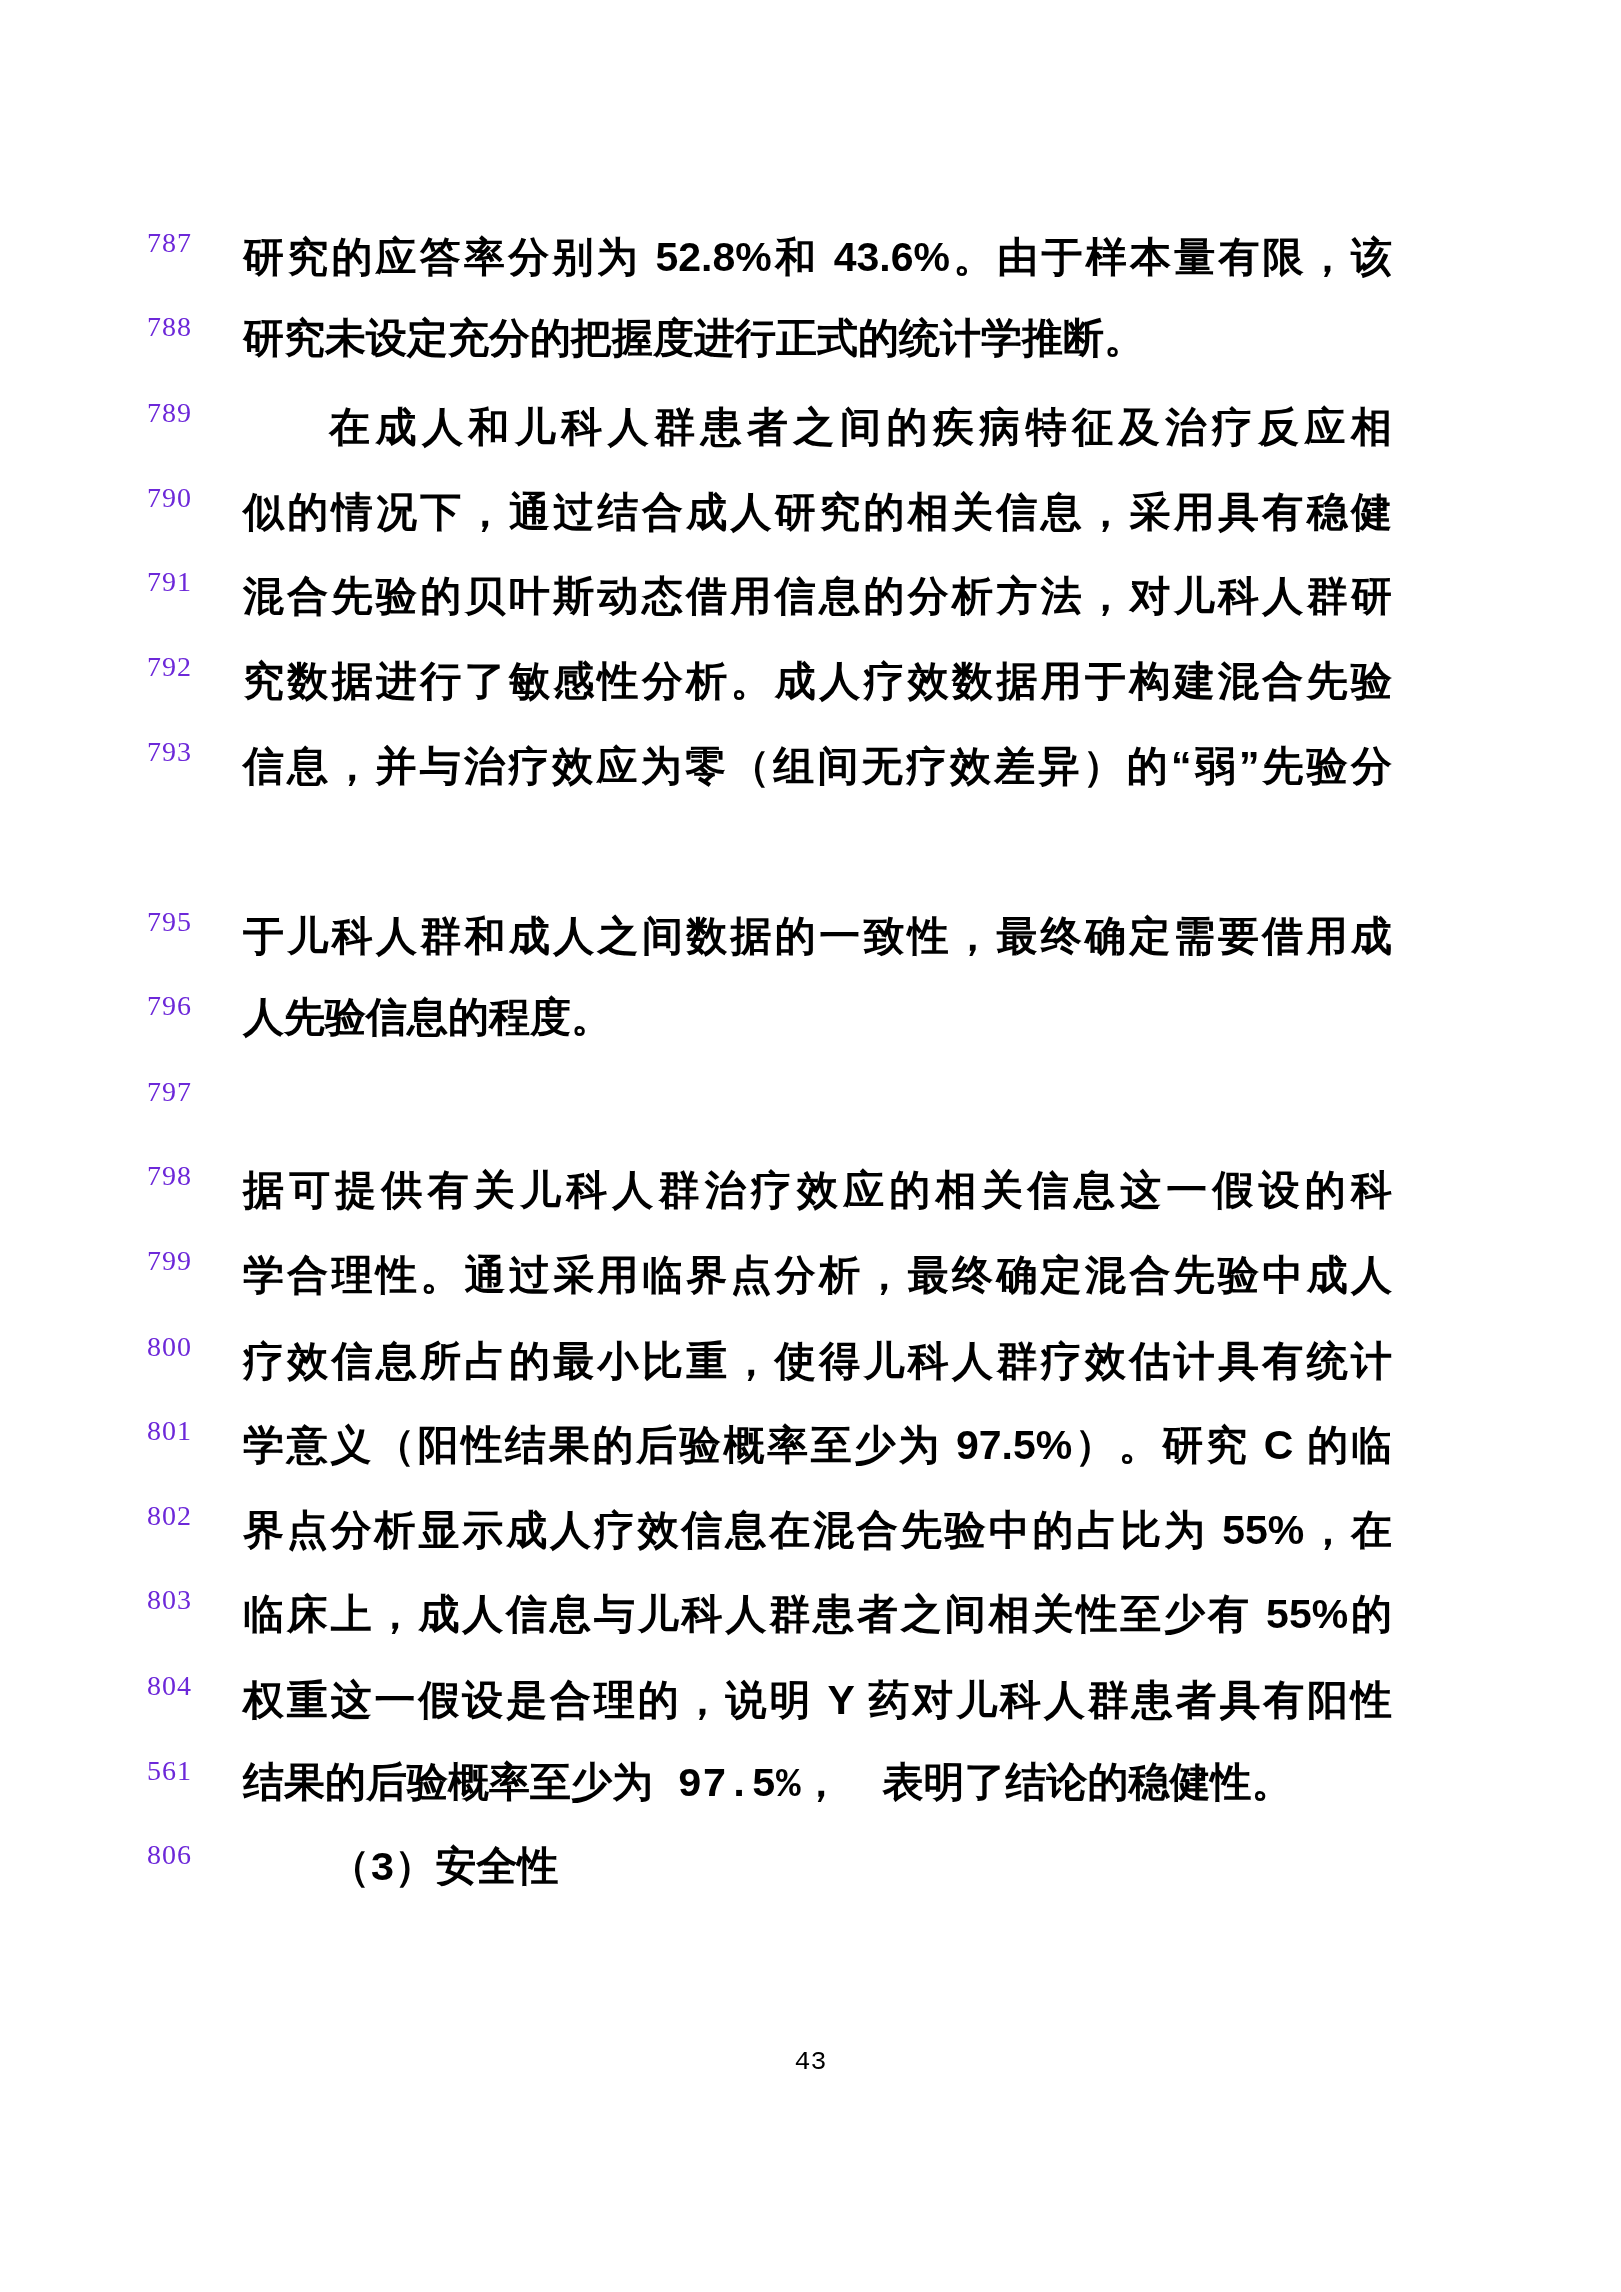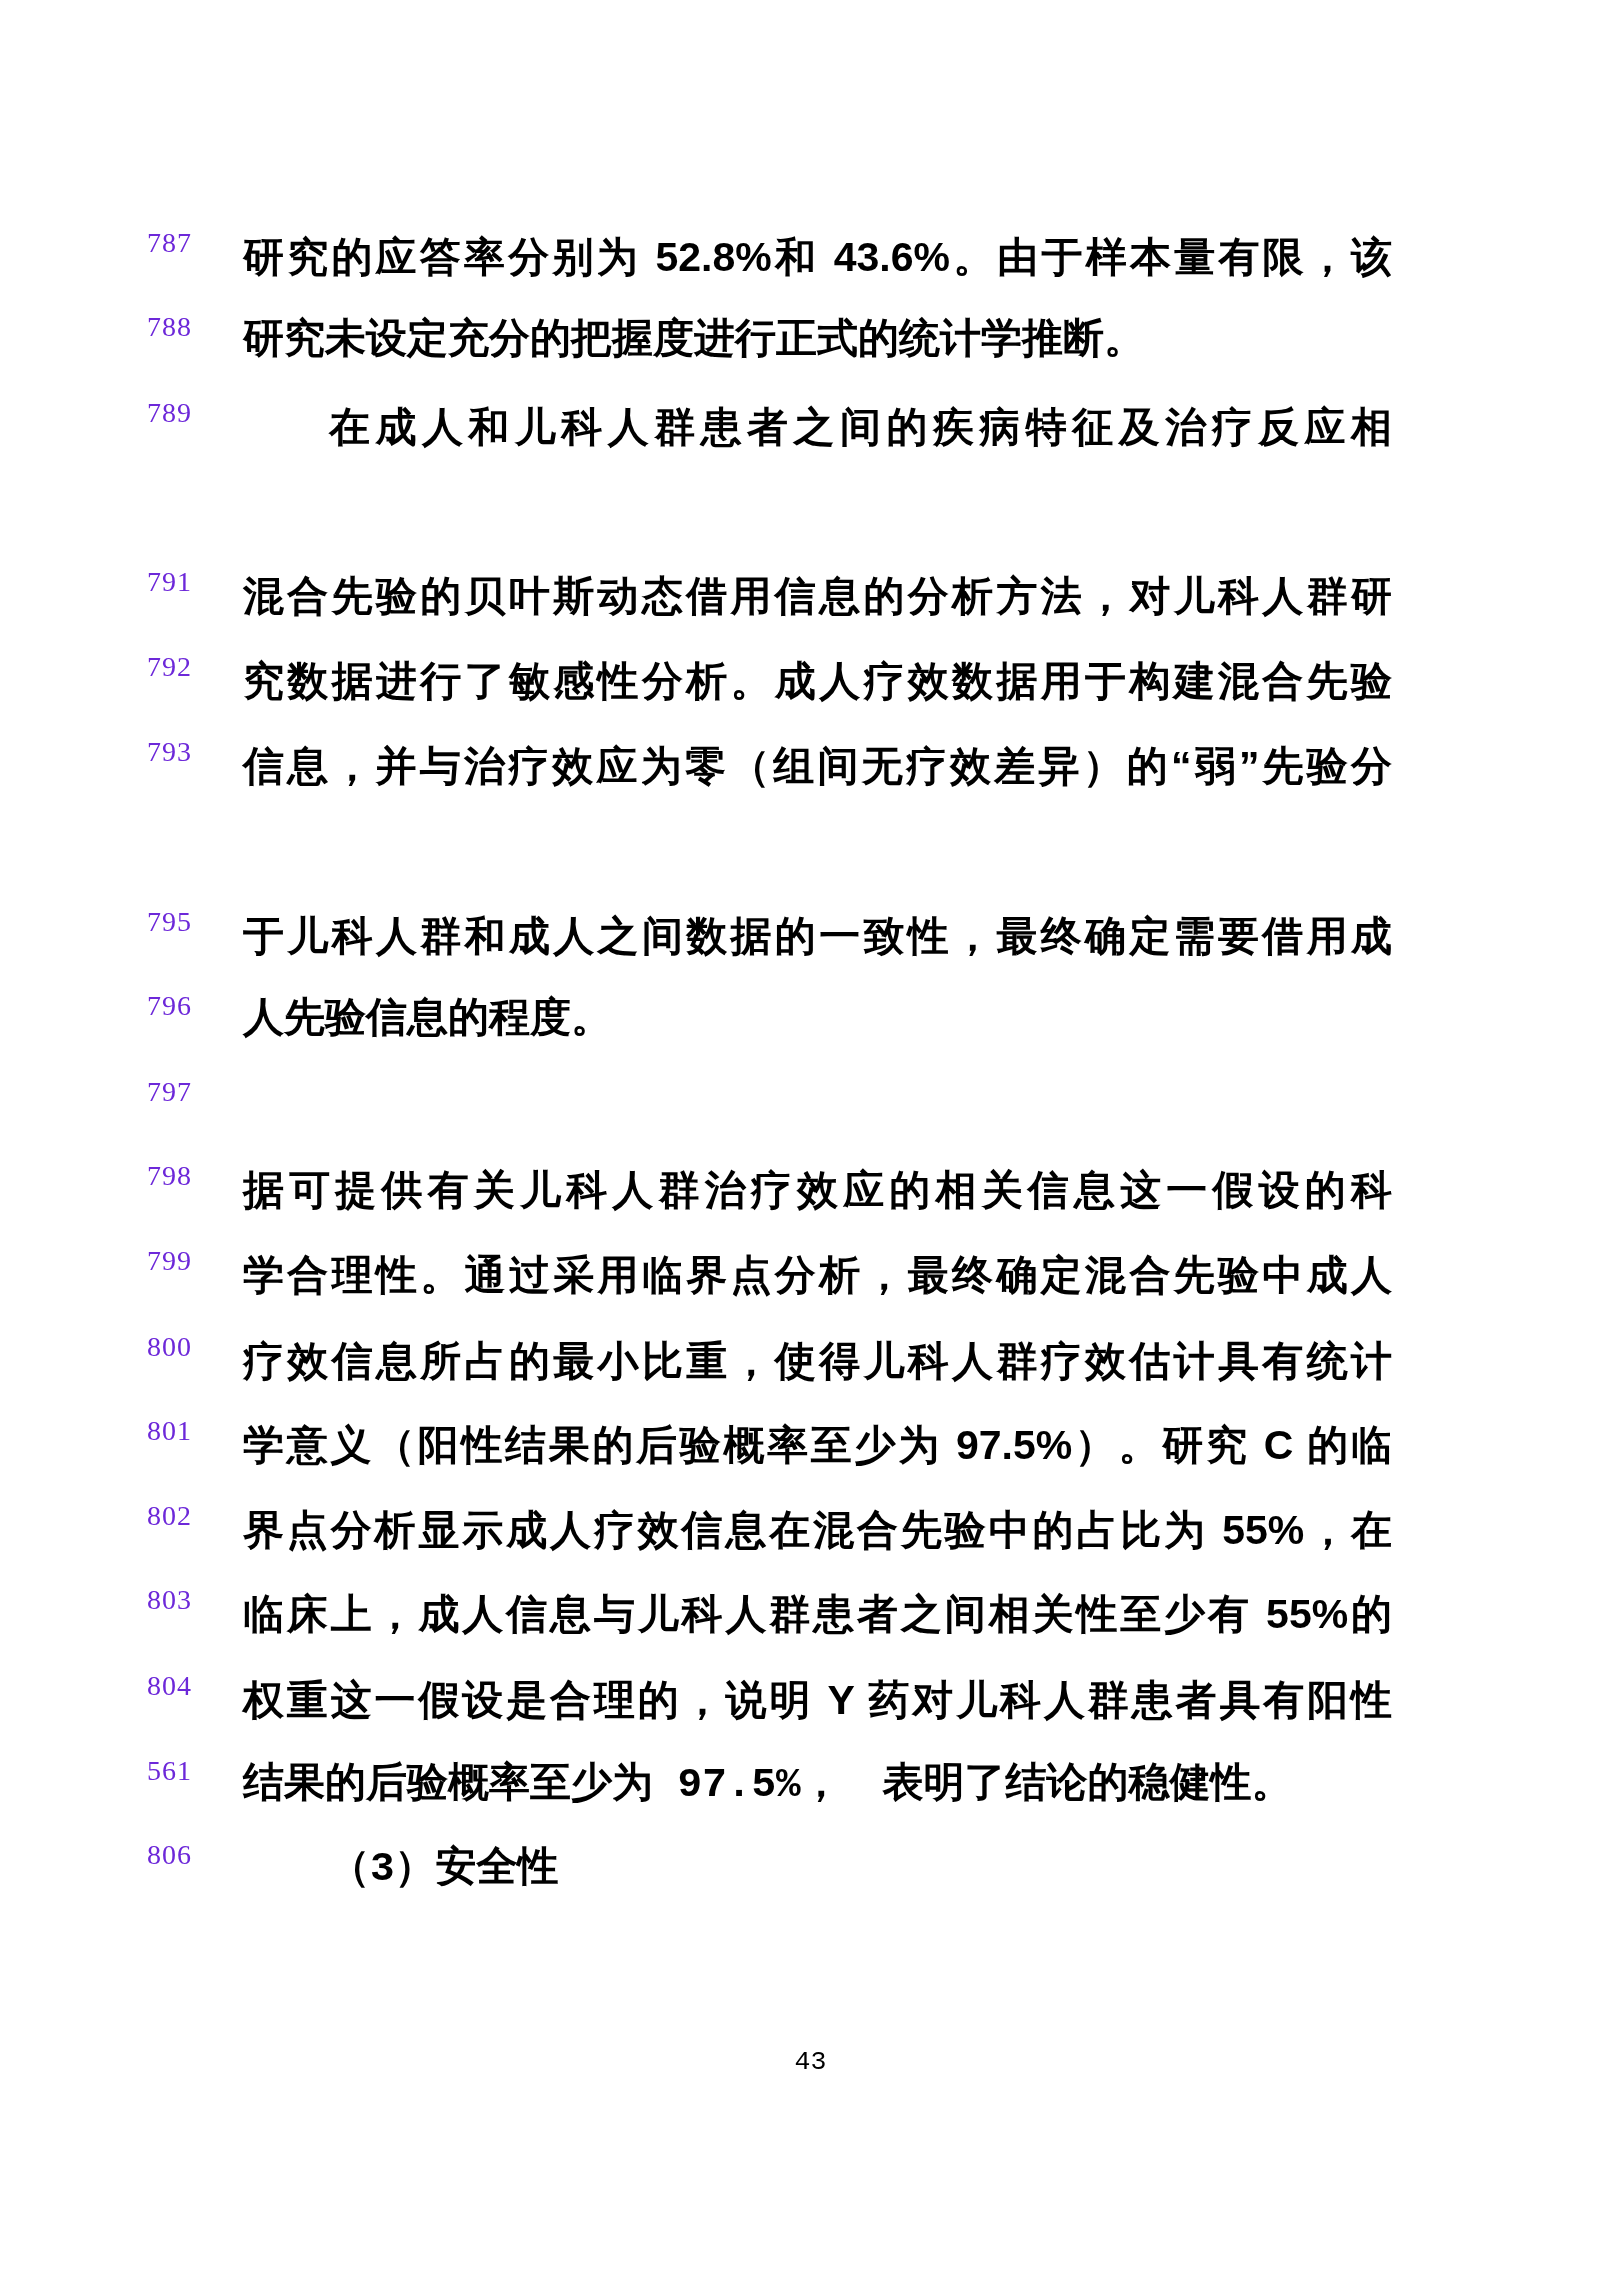--- a/index.html
+++ b/index.html
@@ -81,20 +81,24 @@
   <div class="line" style="top:284px">
     <span class="lineno">788</span>
     <div class="line-text ragged">研究未设定充分的把握度进行正式的统计学推断。</div>
   </div>
 
   <div class="line" style="top:370px">
     <span class="lineno">789</span>
     <div class="line-text just indent">在成人和儿科人群患者之间的疾病特征及治疗反应相</div>
   </div>
 
+  <div class="line" style="top:455px">
+    <span class="lineno">790</span>
+    <div class="line-text just">似的情况下，通过结合成人研究的相关信息，采用具有稳健</div>
+  </div>
 
   <div class="line" style="top:539px">
     <span class="lineno">791</span>
     <div class="line-text just">混合先验的贝叶斯动态借用信息的分析方法，对儿科人群研</div>
   </div>
 
   <div class="line" style="top:624px">
     <span class="lineno">792</span>
     <div class="line-text just">究数据进行了敏感性分析。成人疗效数据用于构建混合先验</div>
   </div>

